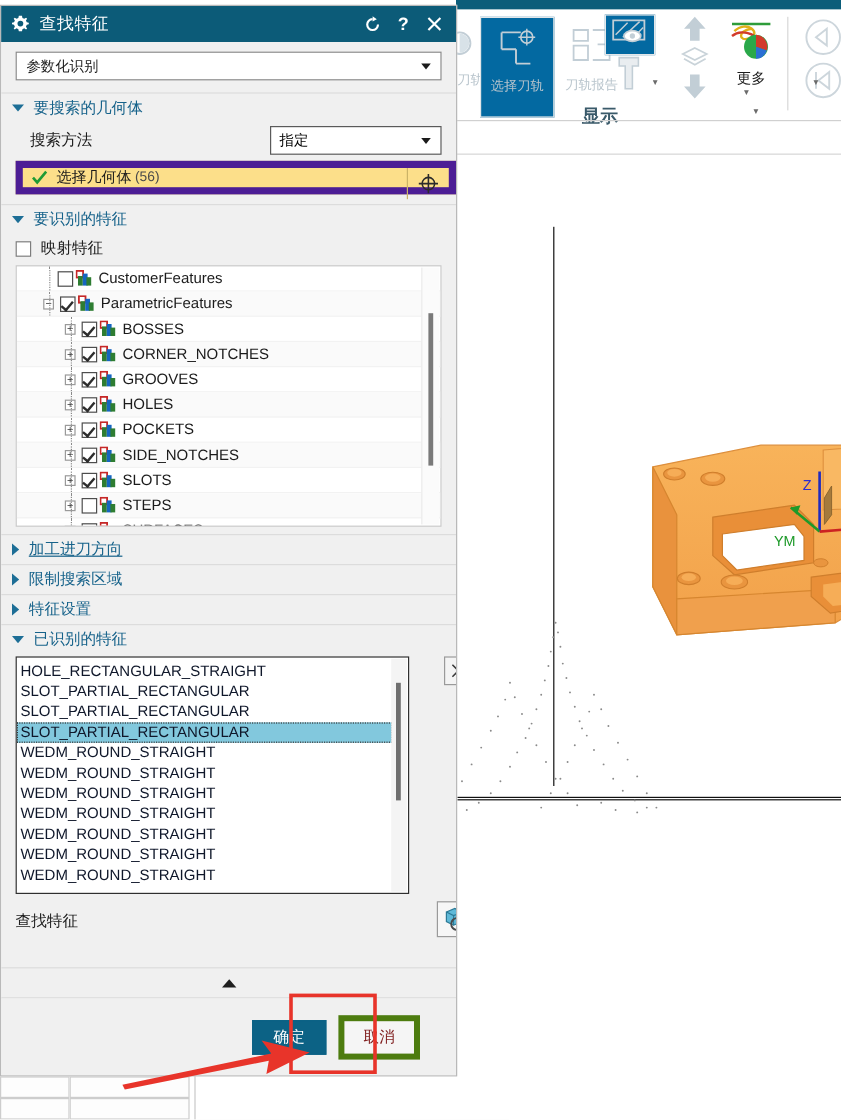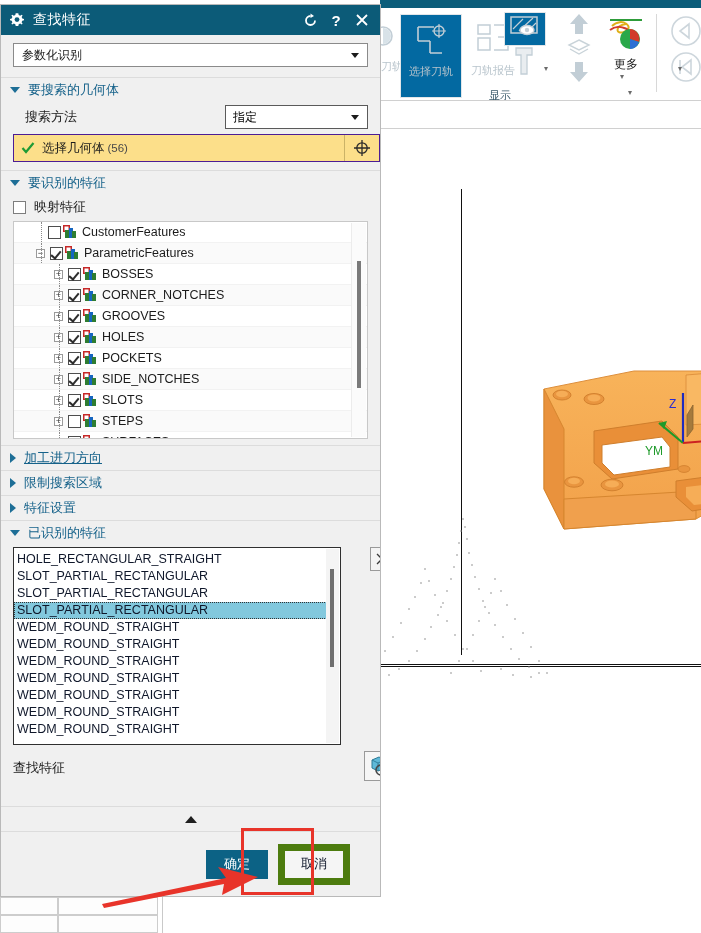--- a/index.html
+++ b/index.html
@@ -19,21 +19,21 @@
   }
   .ribbon { position: absolute; left: 380px; top: 8px; width: 321px; height: 92px; background: #fff; }
   .ribbon-sep { position: absolute; top: 6px; width: 1px; height: 78px; background: #d8d8d8; }
   .rbtn {
     position: absolute; text-align: center; color: #b8c4cc;
     font-size: 11px; line-height: 12px; user-select: none;
   }
   .rbtn .glyph { display:block; margin: 0 auto 2px; }
   .rbtn.box { border: 1px solid #e2e6e9; background: #0369a1; }
   .ribbon-group-label {
-    position: absolute; font-size: 11px; color: #3a5a6a; text-align: center;
+    position: absolute; font-size: 15px; color: #3a5a6a; text-align: center; font-weight: bold;
   }
   .ribbon-dd { position: absolute; font-size: 8px; color: #6b6b6b; }
   .ribbon-divider-bottom {
     position: absolute; left: 380px; top: 100px; width: 321px; height: 1px; background: #d0d0d0;
   }
   .ribbon-divider-bottom2 {
     position: absolute; left: 380px; top: 128px; width: 321px; height: 1px; background: #d0d0d0;
   }
   .sel-combo {
     position: absolute; border: 1px solid #7a7a7a; background: #fff; height: 24px;
@@ -111,21 +111,21 @@
     margin-left: auto; width: 143px; height: 24px; border: 1px solid #5a5a5a; background: #fff;
     position: relative; display:flex; align-items:center; padding-left: 7px; font-size: 12px; box-sizing: border-box;
   }
   .search-row .combo .caret {
     position: absolute; right: 8px; top: 9px;
     width: 0; height: 0; border-left: 4px solid transparent; border-right: 4px solid transparent;
     border-top: 5px solid #1b1b1b;
   }
 
   .select-geom {
-    margin: 2px 0 0 12px; height: 28px; background: #fcdf8a; border: 1px solid #4c1d95;
+    margin: 2px 0 0 12px; height: 28px; background: #fcdf8a; border: 6px solid #4c1d95;
     display: flex; align-items: center; box-sizing: border-box; position: relative;
   }
   .select-geom .chk { margin-left: 7px; width: 14px; height: 14px; }
   .select-geom .sg-text { margin-left: 7px; font-size: 12.5px; color: #1b1b1b; }
   .select-geom .sg-count { font-size: 11.5px; color: #4a4a4a; margin-left: 3px; }
   .select-geom .sg-btn {
     position: absolute; right: 0; top: 0; width: 34px; height: 26px;
     border-left: 1px solid #cbb367; display: flex; align-items: center; justify-content: center;
   }
 
@@ -205,21 +205,21 @@
 
   .dlg-footer {
     position: absolute; left: 0; bottom: 0; width: 379px; height: 64px; background: #f0f0f0;
     display: flex; align-items: center; justify-content: flex-end; padding-right: 30px; box-sizing: border-box;
   }
   .btn-ok {
     width: 60px; height: 27px; background: #0c6285; color: #fff; border: 1px solid #0c6285;
     font-size: 13px; display: flex; align-items: center; justify-content: center; margin-right: 10px;
   }
   .btn-cancel {
-    width: 58px; height: 27px; background: #f5f5f5; color: #0f172a; border: 7px solid #4d7c0f;
+    width: 58px; height: 27px; background: #f5f5f5; color: #7f1d1d; border: 5px solid #4d7c0f;
     font-size: 13px; display: flex; align-items: center; justify-content: center;
   }
 
   
   .anno-rect {
     position: absolute; left: 241px; top: 828px; width: 73px; height: 67px;
     border: 3px solid #e8342a; box-sizing: border-box; pointer-events: none;
   }
   .anno-arrow { position: absolute; left: 100px; top: 850px; width: 160px; height: 60px; pointer-events: none; }
 </style>

